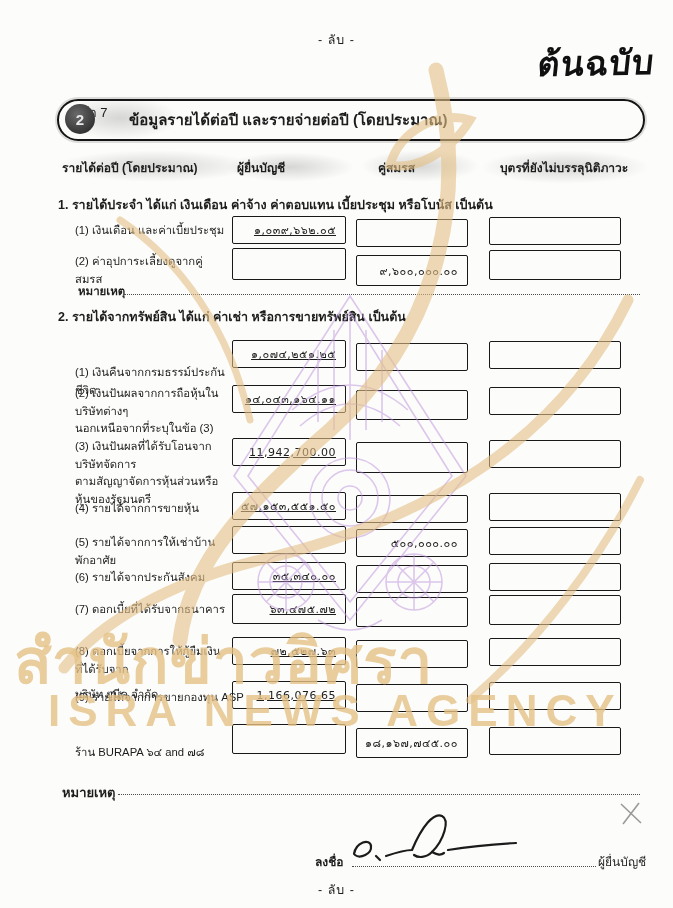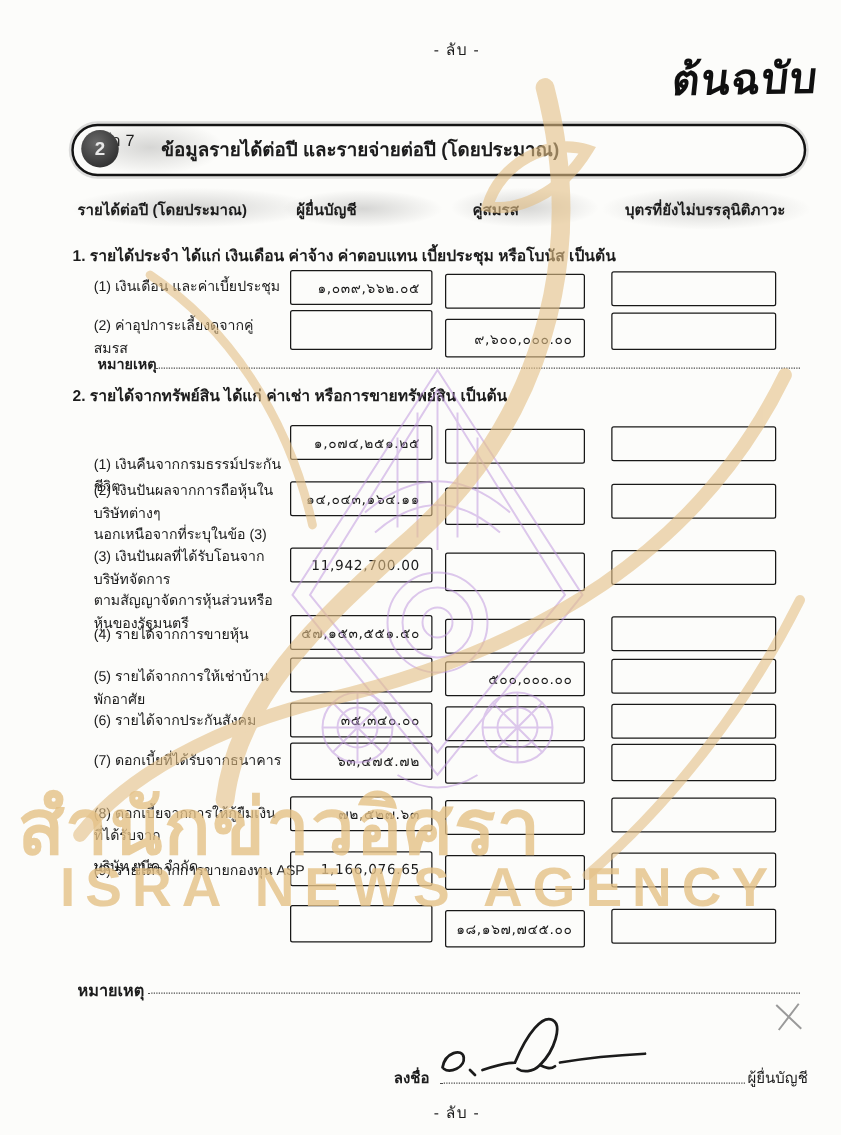--- a/index.html
+++ b/index.html
@@ -1,19 +1,19 @@
 <!DOCTYPE html>
 <html><head>
 <meta charset="utf-8">
 <style>
   html,body{margin:0;padding:0;background:#777;}
   .page{position:relative;width:673px;height:908px;margin:0 auto;background:#fcfcfa;
         font-family:"Liberation Sans",sans-serif;color:#1c1c1c;overflow:hidden;}
   .layer{position:absolute;inset:0;}
-  .content{z-index:10;padding-left:29px;}
+  .content{z-index:10;}
   .wm{z-index:30;pointer-events:none;}
   .smudges{z-index:4;pointer-events:none;}
 
   .abs{position:absolute;}
   .secret{width:100%;text-align:center;font-size:12.5px;letter-spacing:1px;}
   .stamp{right:18px;top:36px;font-size:34px;font-weight:900;letter-spacing:1px;
          transform:skewX(-7deg) rotate(-1deg);color:#101010;}
   .pagenum{left:72px;top:78px;font-size:13px;margin-top:24px;}
 
   .banner{left:57px;top:99px;width:584px;height:38px;border:2.5px solid #141414;
@@ -23,21 +23,21 @@
           display:flex;align-items:center;justify-content:center;font-weight:bold;font-size:15px;}
   .banner-title{margin-left:70px;font-weight:bold;font-size:15px;}
 
   .colhead{font-weight:bold;font-size:12px;}
   .frow{position:absolute;left:0;width:673px;height:0;}
   .rlabel{position:absolute;left:75px;width:152px;font-size:11.3px;line-height:1.55;}
   .rlabel span{display:block;}
   .shead{position:absolute;left:58px;width:580px;font-weight:bold;font-size:12.5px;}
   .abox{position:absolute;height:28px;border:1.6px solid #181818;border-radius:2px;
         display:flex;align-items:center;justify-content:flex-end;padding-right:9px;box-sizing:border-box;}
-  .b1{left:232px;width:114px;} .b2{left:356px;width:112px;top:3px;} .b3{left:489px;width:132px;top:1px;}
+  .b1{left:232px;width:114px;text-decoration:underline;} .b2{left:356px;width:112px;top:3px;} .b3{left:489px;width:132px;top:1px;}
   .amt{font-size:11px;letter-spacing:.5px;font-family:"DejaVu Sans",sans-serif;}
 
   .noteline{position:absolute;border-bottom:1.6px dotted #4a4a4a;}
   .notelabel{position:absolute;font-weight:bold;font-size:12.5px;}
 
   .siglabel{font-size:12px;}
   .dots{border-bottom:1.5px dotted #4a4a4a;}
 
   .smudge{position:absolute;border-radius:10px;
           background:radial-gradient(ellipse at center,rgba(40,40,40,.18),rgba(40,40,40,0) 70%);}
@@ -250,20 +250,21 @@
       <div class="abox b2">
           <span class="amt"></span>
         </div>
       <div class="abox b3">
           <span class="amt"></span>
         </div>
     </div>
 
     <div class="frow" style="top:724px;">
       <div class="rlabel" style="top:9px;">
+          <span style="margin-top:11px;">ร้าน BURAPA ๖๔ and ๗๘</span>
         </div>
       <div class="abox b1" style="height:30px;">
           <span class="amt"></span>
         </div>
       <div class="abox b2" style="top:4px;height:30px;">
           <span class="amt">๑๘,๑๖๗,๗๔๕.๐๐</span>
         </div>
       <div class="abox b3" style="top:3px;">
           <span class="amt"></span>
         </div>

